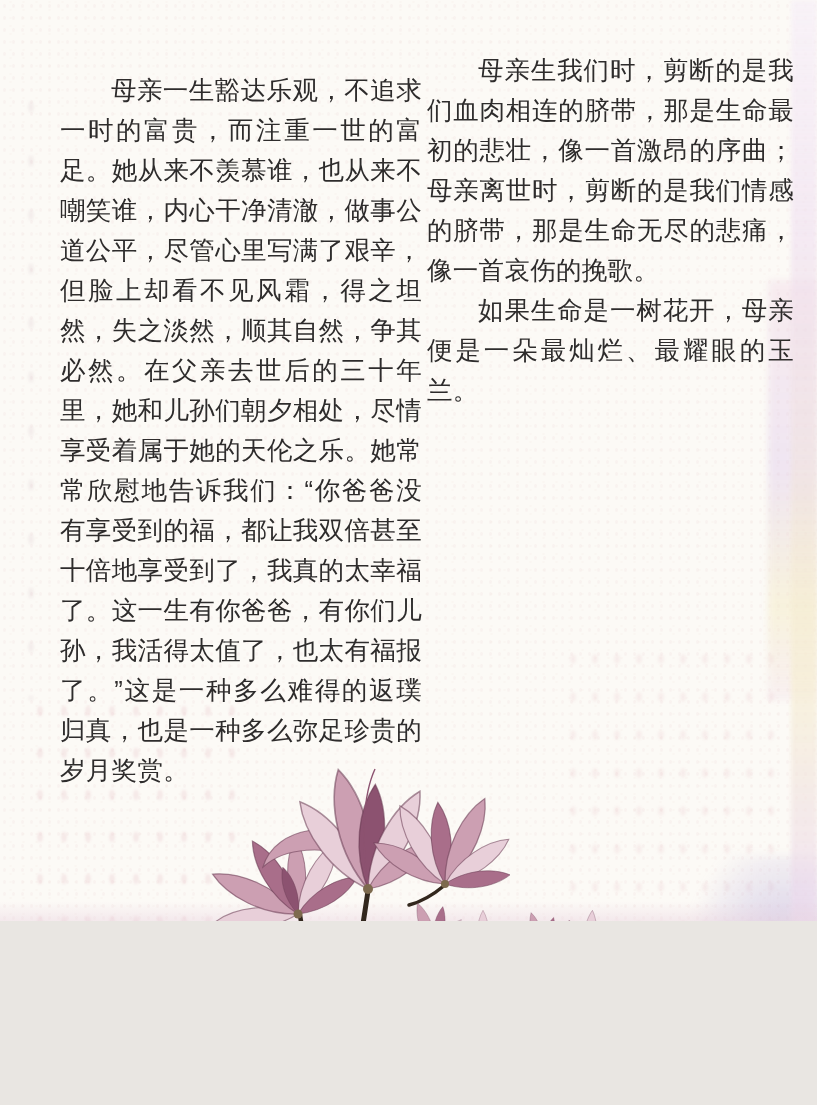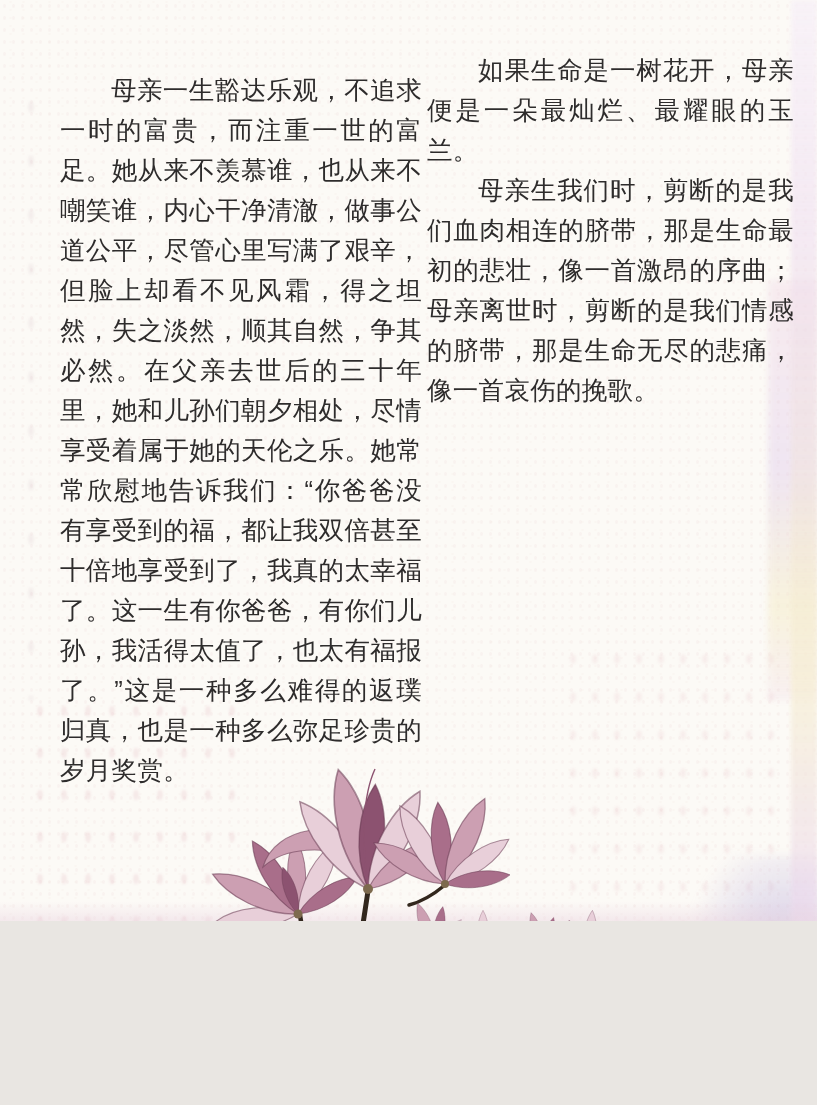--- a/index.html
+++ b/index.html
@@ -101,22 +101,22 @@
   <div class="wash wash-lavender"></div>
   <div class="wash wash-pink-right"></div>
   <div class="wash wash-right-strip"></div>
   <div class="wash wash-bottom"></div>
 
   <div class="col col-left">
     <p>母亲一生豁达乐观，不追求一时的富贵，而注重一世的富足。她从来不羡慕谁，也从来不嘲笑谁，内心干净清澈，做事公道公平，尽管心里写满了艰辛，但脸上却看不见风霜，得之坦然，失之淡然，顺其自然，争其必然。在父亲去世后的三十年里，她和儿孙们朝夕相处，尽情享受着属于她的天伦之乐。她常常欣慰地告诉我们：“你爸爸没有享受到的福，都让我双倍甚至十倍地享受到了，我真的太幸福了。这一生有你爸爸，有你们儿孙，我活得太值了，也太有福报了。”这是一种多么难得的返璞归真，也是一种多么弥足珍贵的岁月奖赏。</p>
   </div>
 
   <div class="col col-right">
+    <p>母亲生我们时，剪断的是我们血肉相连的脐带，那是生命最初的悲壮，像一首激昂的序曲；母亲离世时，剪断的是我们情感的脐带，那是生命无尽的悲痛，像一首哀伤的挽歌。</p>
     <p>如果生命是一树花开，母亲便是一朵最灿烂、最耀眼的玉兰。</p>
-    <p>母亲生我们时，剪断的是我们血肉相连的脐带，那是生命最初的悲壮，像一首激昂的序曲；母亲离世时，剪断的是我们情感的脐带，那是生命无尽的悲痛，像一首哀伤的挽歌。</p>
   </div>
 
   <svg class="illustration" viewBox="0 0 470 330" xmlns="http://www.w3.org/2000/svg">
     <defs>
       <path id="petal" d="M0,0 C-14,-28 -12,-62 0,-82 C12,-62 14,-28 0,0 Z"></path>
     </defs>
 
     <g stroke="#32271d" fill="none" stroke-linecap="round">
       <path d="M117,216 C122,250 131,272 141,302" stroke-width="4.5"></path>
       <path d="M185,192 C180,226 174,258 172,299" stroke-width="5"></path>

